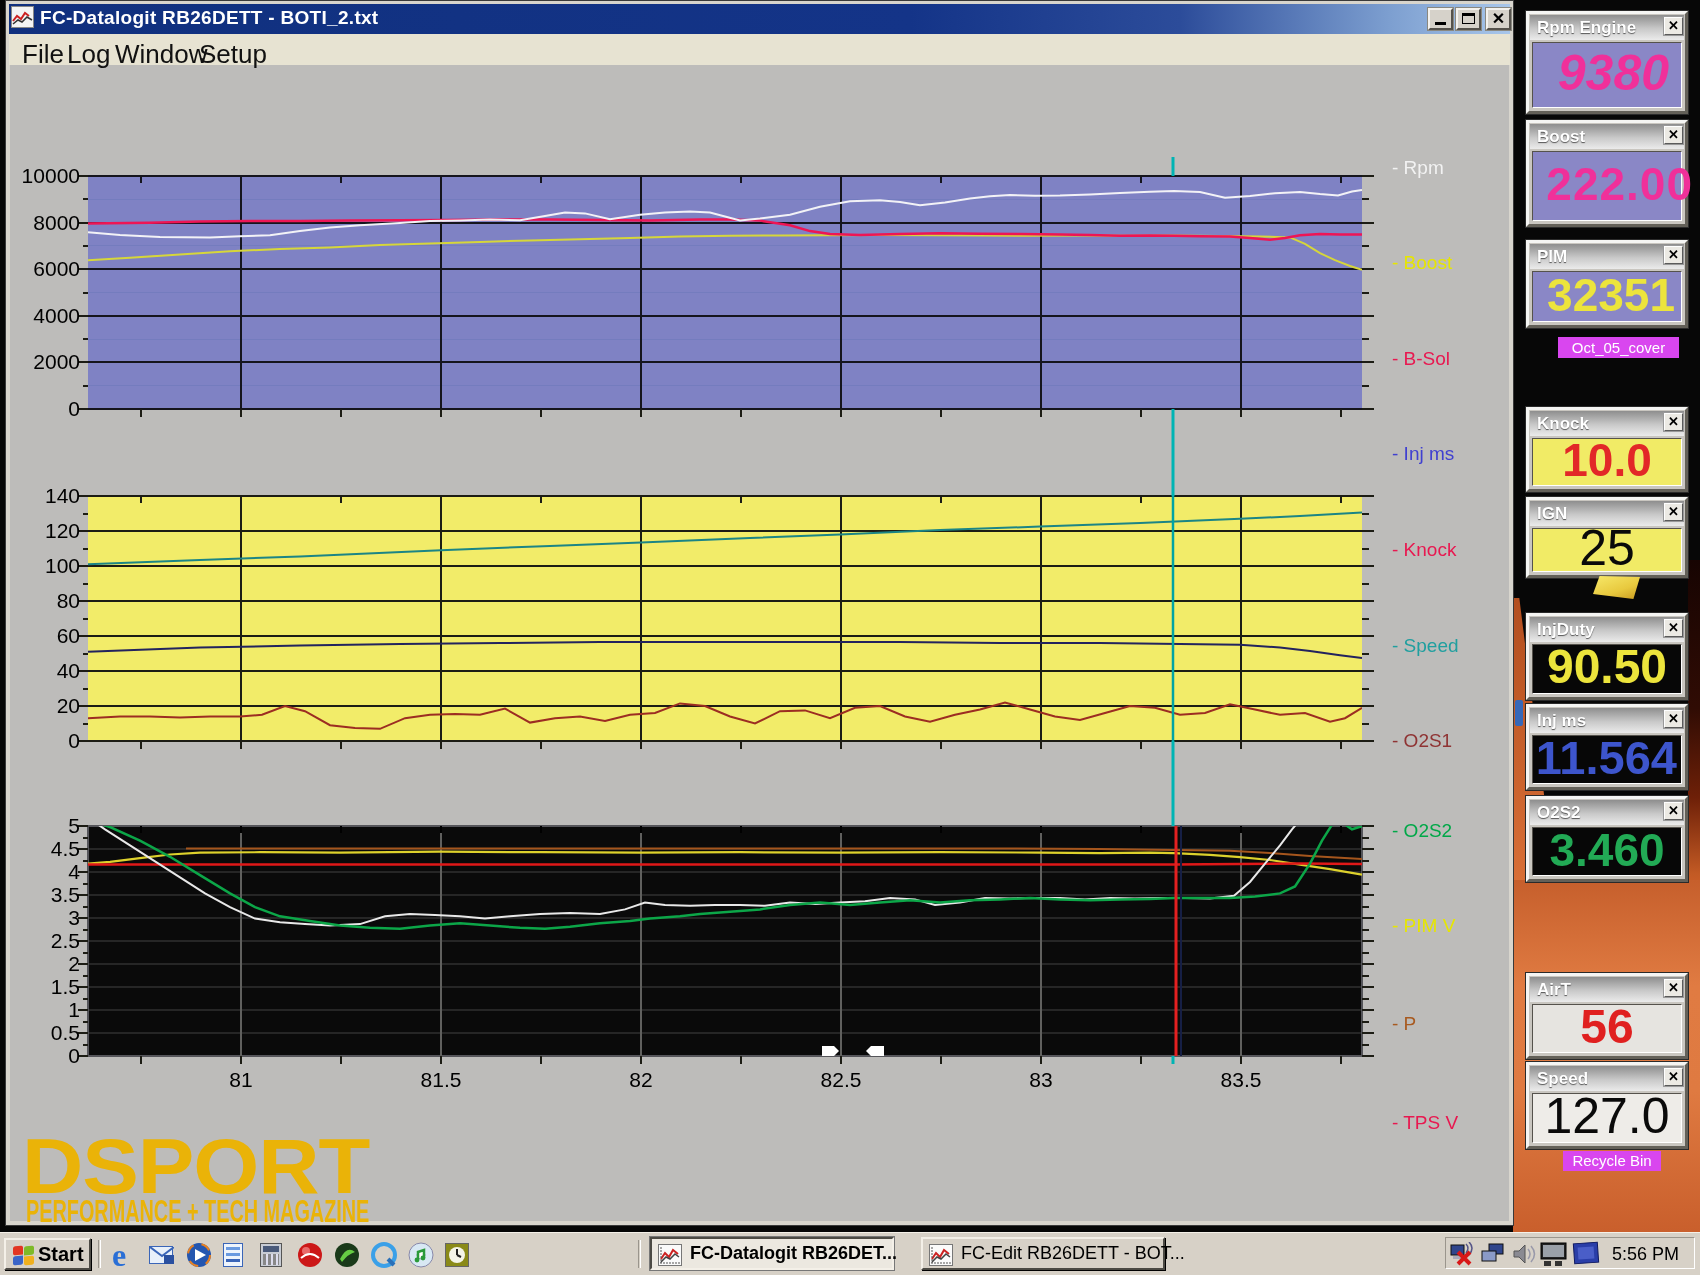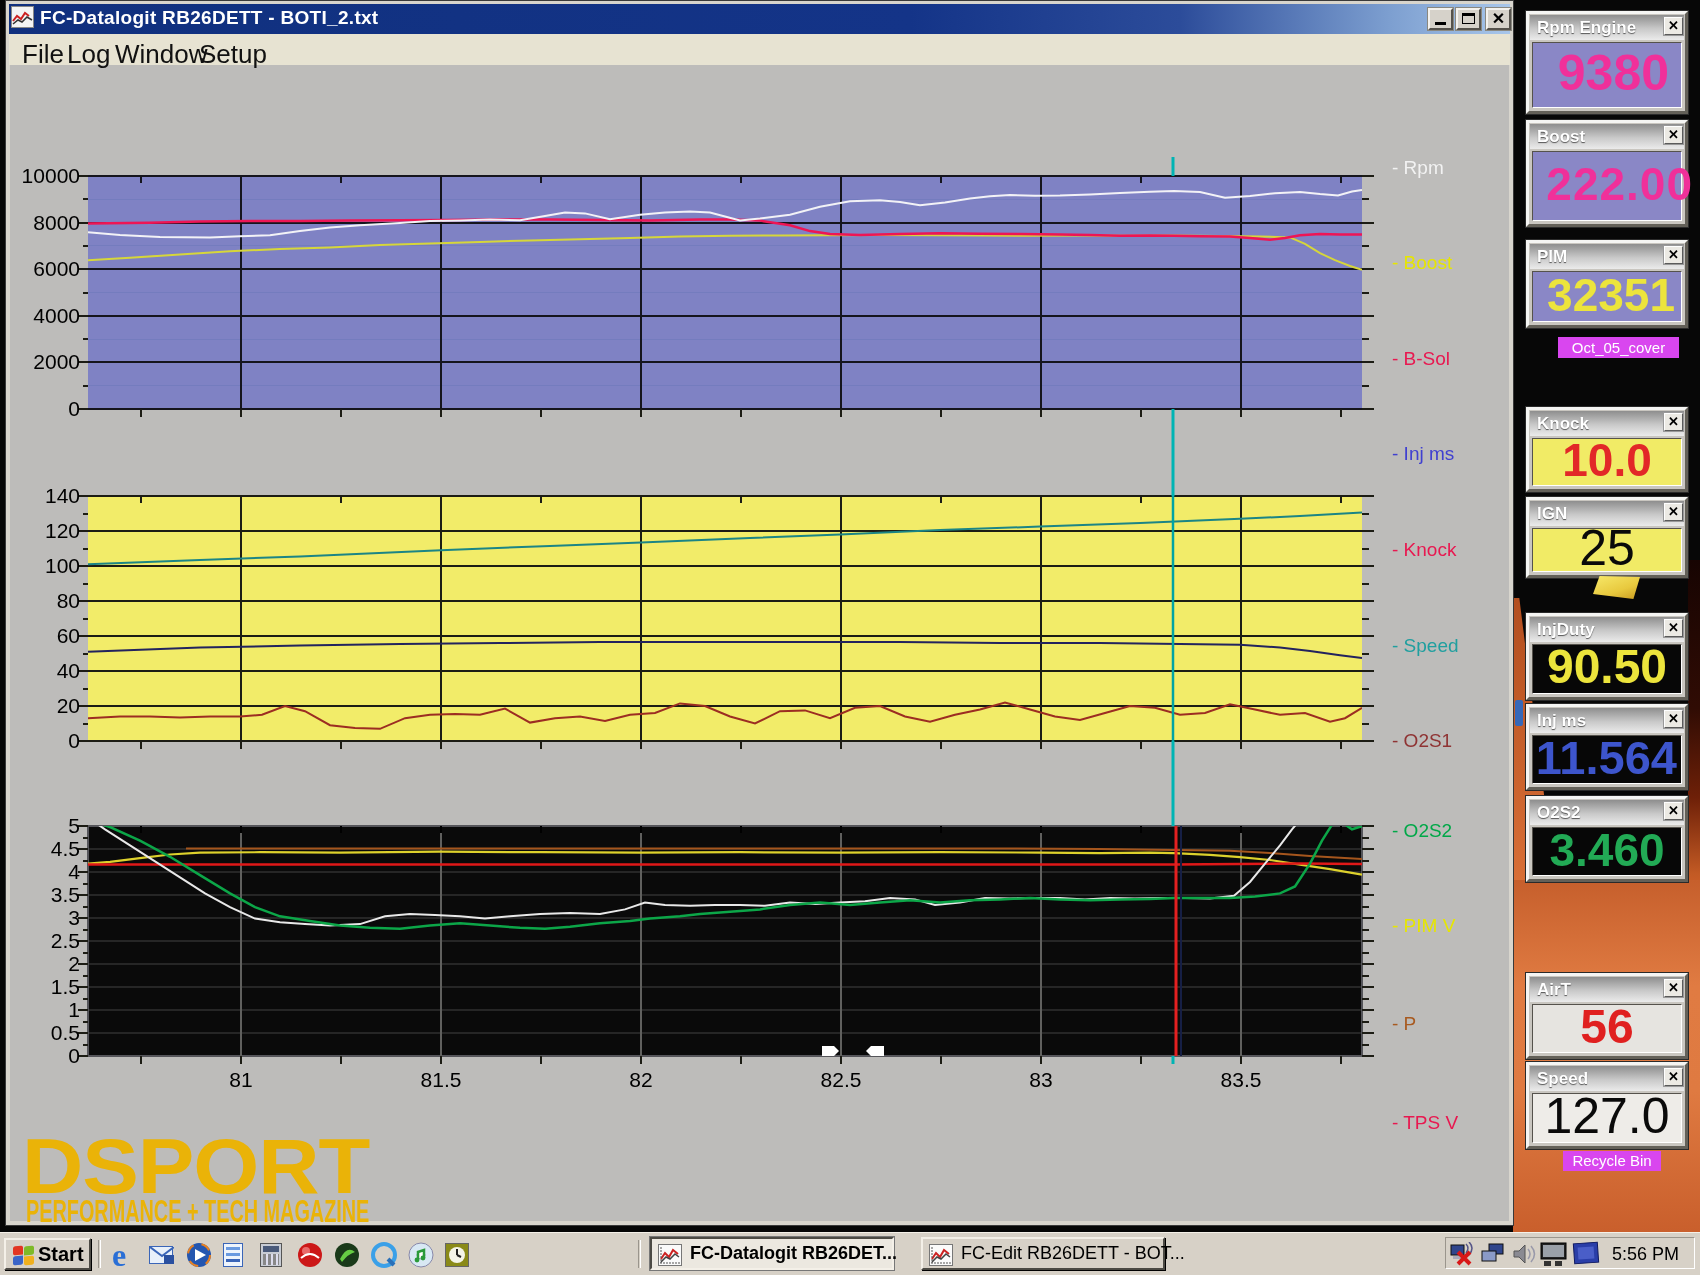--- a/index.html
+++ b/index.html
@@ -375,21 +375,21 @@
 <line x1="1181" y1="826" x2="1181" y2="1056" stroke="#161f45" stroke-width="2"></line>
 <line x1="1176" y1="826" x2="1176" y2="1056" stroke="#e42020" stroke-width="3"></line>
 </g>
 <path d="M 822,1046 L 834,1046 L 839,1051 L 834,1056 L 822,1056 Z" fill="#fff"></path>
 <path d="M 871,1046 L 884,1046 L 884,1056 L 871,1056 L 866,1051 Z" fill="#fff"></path>
 </svg>
 <div class="abs wid" style="top:11px;height:103px;">
  <div class="wtitle">Rpm Engine</div>
     <div class="wx">✕</div>
  <div class="wbody" style="background:#8a87c6;">
-  <div class="wval" style="top:50%;transform:translateY(-54%);color:#f0309a;font-size:50px;font-weight:bold;right:12px;">9380</div>
+  <div class="wval" style="top:50%;transform:translateY(-54%);color:#f0309a;font-size:50px;font-weight:bold;right:12px;font-style:italic;">9380</div>
  </div>
   </div>
 <div class="abs wid" style="top:120px;height:107px;">
  <div class="wtitle">Boost</div>
     <div class="wx">✕</div>
  <div class="wbody" style="background:#8a87c6;">
   <div class="wval" style="top:50%;transform:translateY(-54%);color:#f0309a;font-size:46px;font-weight:bold;right:-12px;letter-spacing:1px;">222.00</div>
  </div>
   </div>
 <div class="abs wid" style="top:240px;height:88px;">

